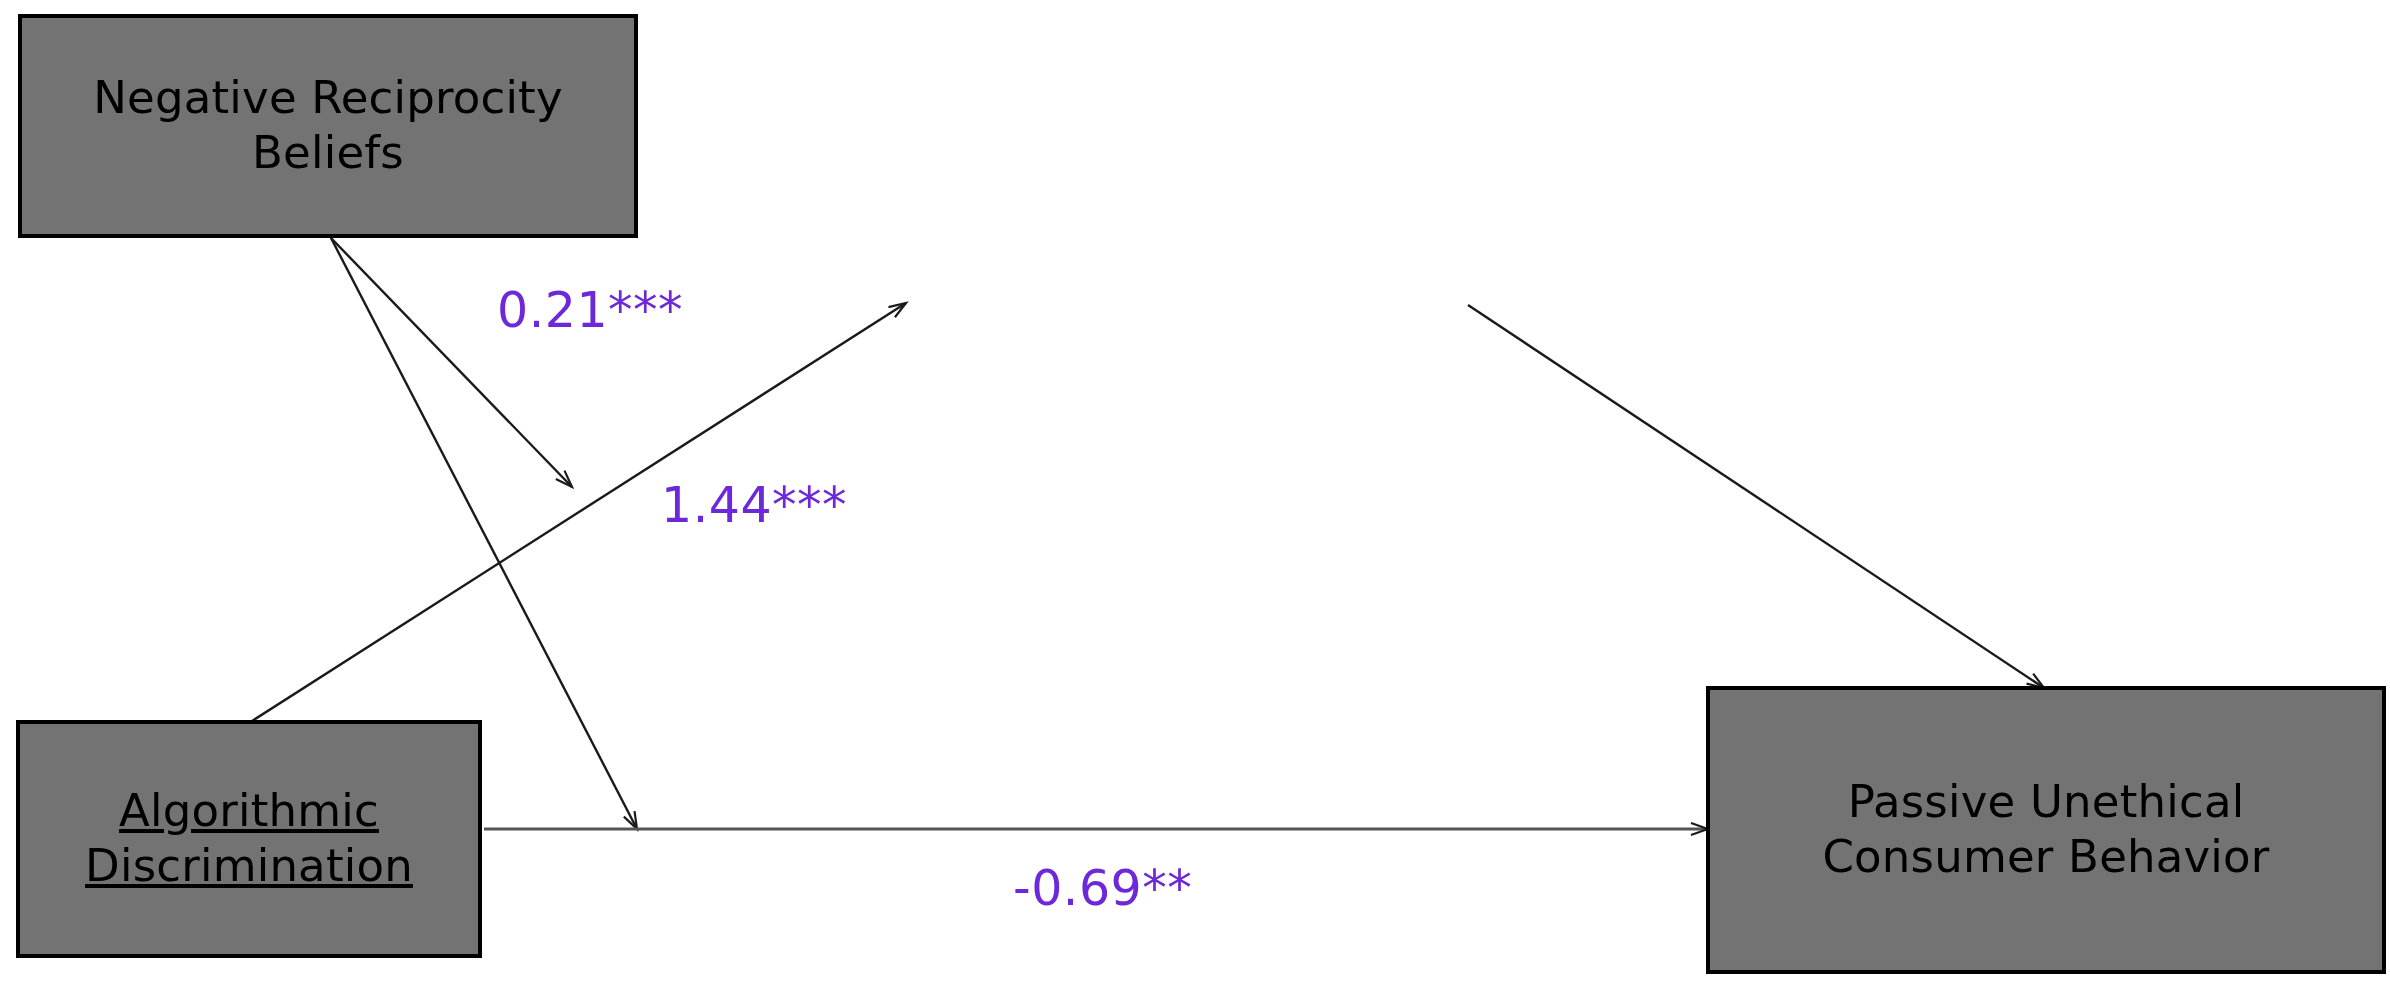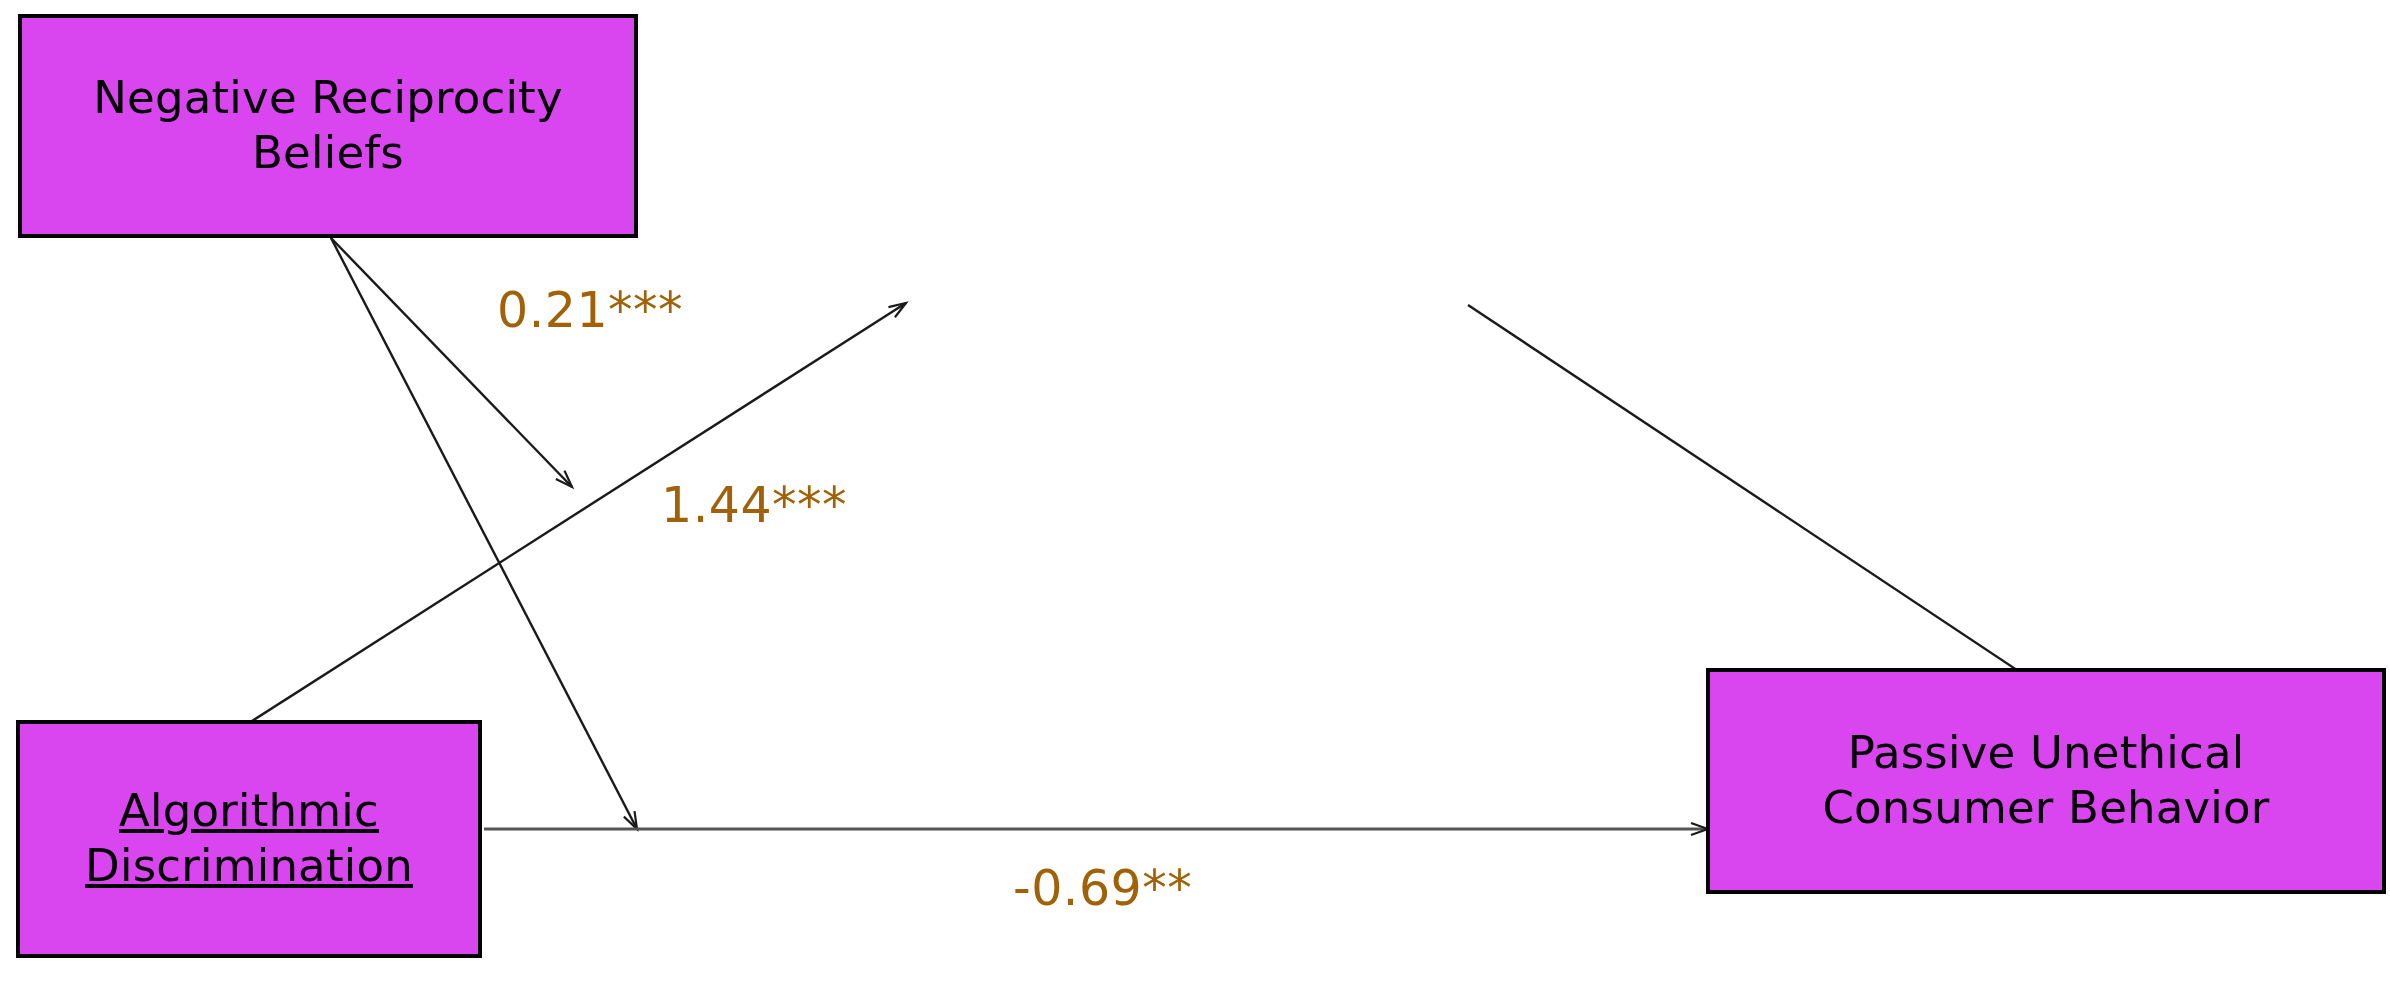--- a/index.html
+++ b/index.html
@@ -19,47 +19,47 @@
     position: absolute;
     left: 0;
     top: 0;
     width: 2390px;
     height: 990px;
   }
   .node-box {
     position: absolute;
     box-sizing: border-box;
     border: 4px solid #000000;
-    background: #d946ef;
+    background: #737373;
     display: flex;
     align-items: center;
     justify-content: center;
     text-align: center;
     z-index: 5;
   }
   .node-label {
     font-size: 45px;
     line-height: 1.22;
     color: #000000;
     letter-spacing: 0.2px;
     padding: 0 10px;
     white-space: pre-line;
   }
   .edge-label {
     position: absolute;
     font-size: 49px;
-    color: #a16207;
+    color: #6d28d9;
     white-space: nowrap;
     z-index: 6;
     letter-spacing: 0.5px;
   }
   #node-negative-reciprocity-beliefs { left: 18px;   top: 14px;  width: 620px; height: 224px; }
   #node-anticipatory-guilt          { left: 908px;  top: 214px; width: 558px; height: 175px; }
   #node-algorithmic-discrimination  { left: 16px;   top: 720px; width: 466px; height: 238px; text-decoration: underline; }
-  #node-passive-unethical           { left: 1706px; top: 668px; width: 680px; height: 226px; }
+  #node-passive-unethical           { left: 1706px; top: 686px; width: 680px; height: 288px; }
 
   #label-nrb-ag    { left: 497px;  top: 282px; }
   #label-nrb-puc   { left: 196px;  top: 430px; }
   #label-ad-ag     { left: 661px;  top: 477px; }
   #label-ag-puc    { left: 1729px; top: 287px; }
   #label-ad-puc    { left: 1013px; top: 860px; }
 </style>
 </head>
 <body>
 

